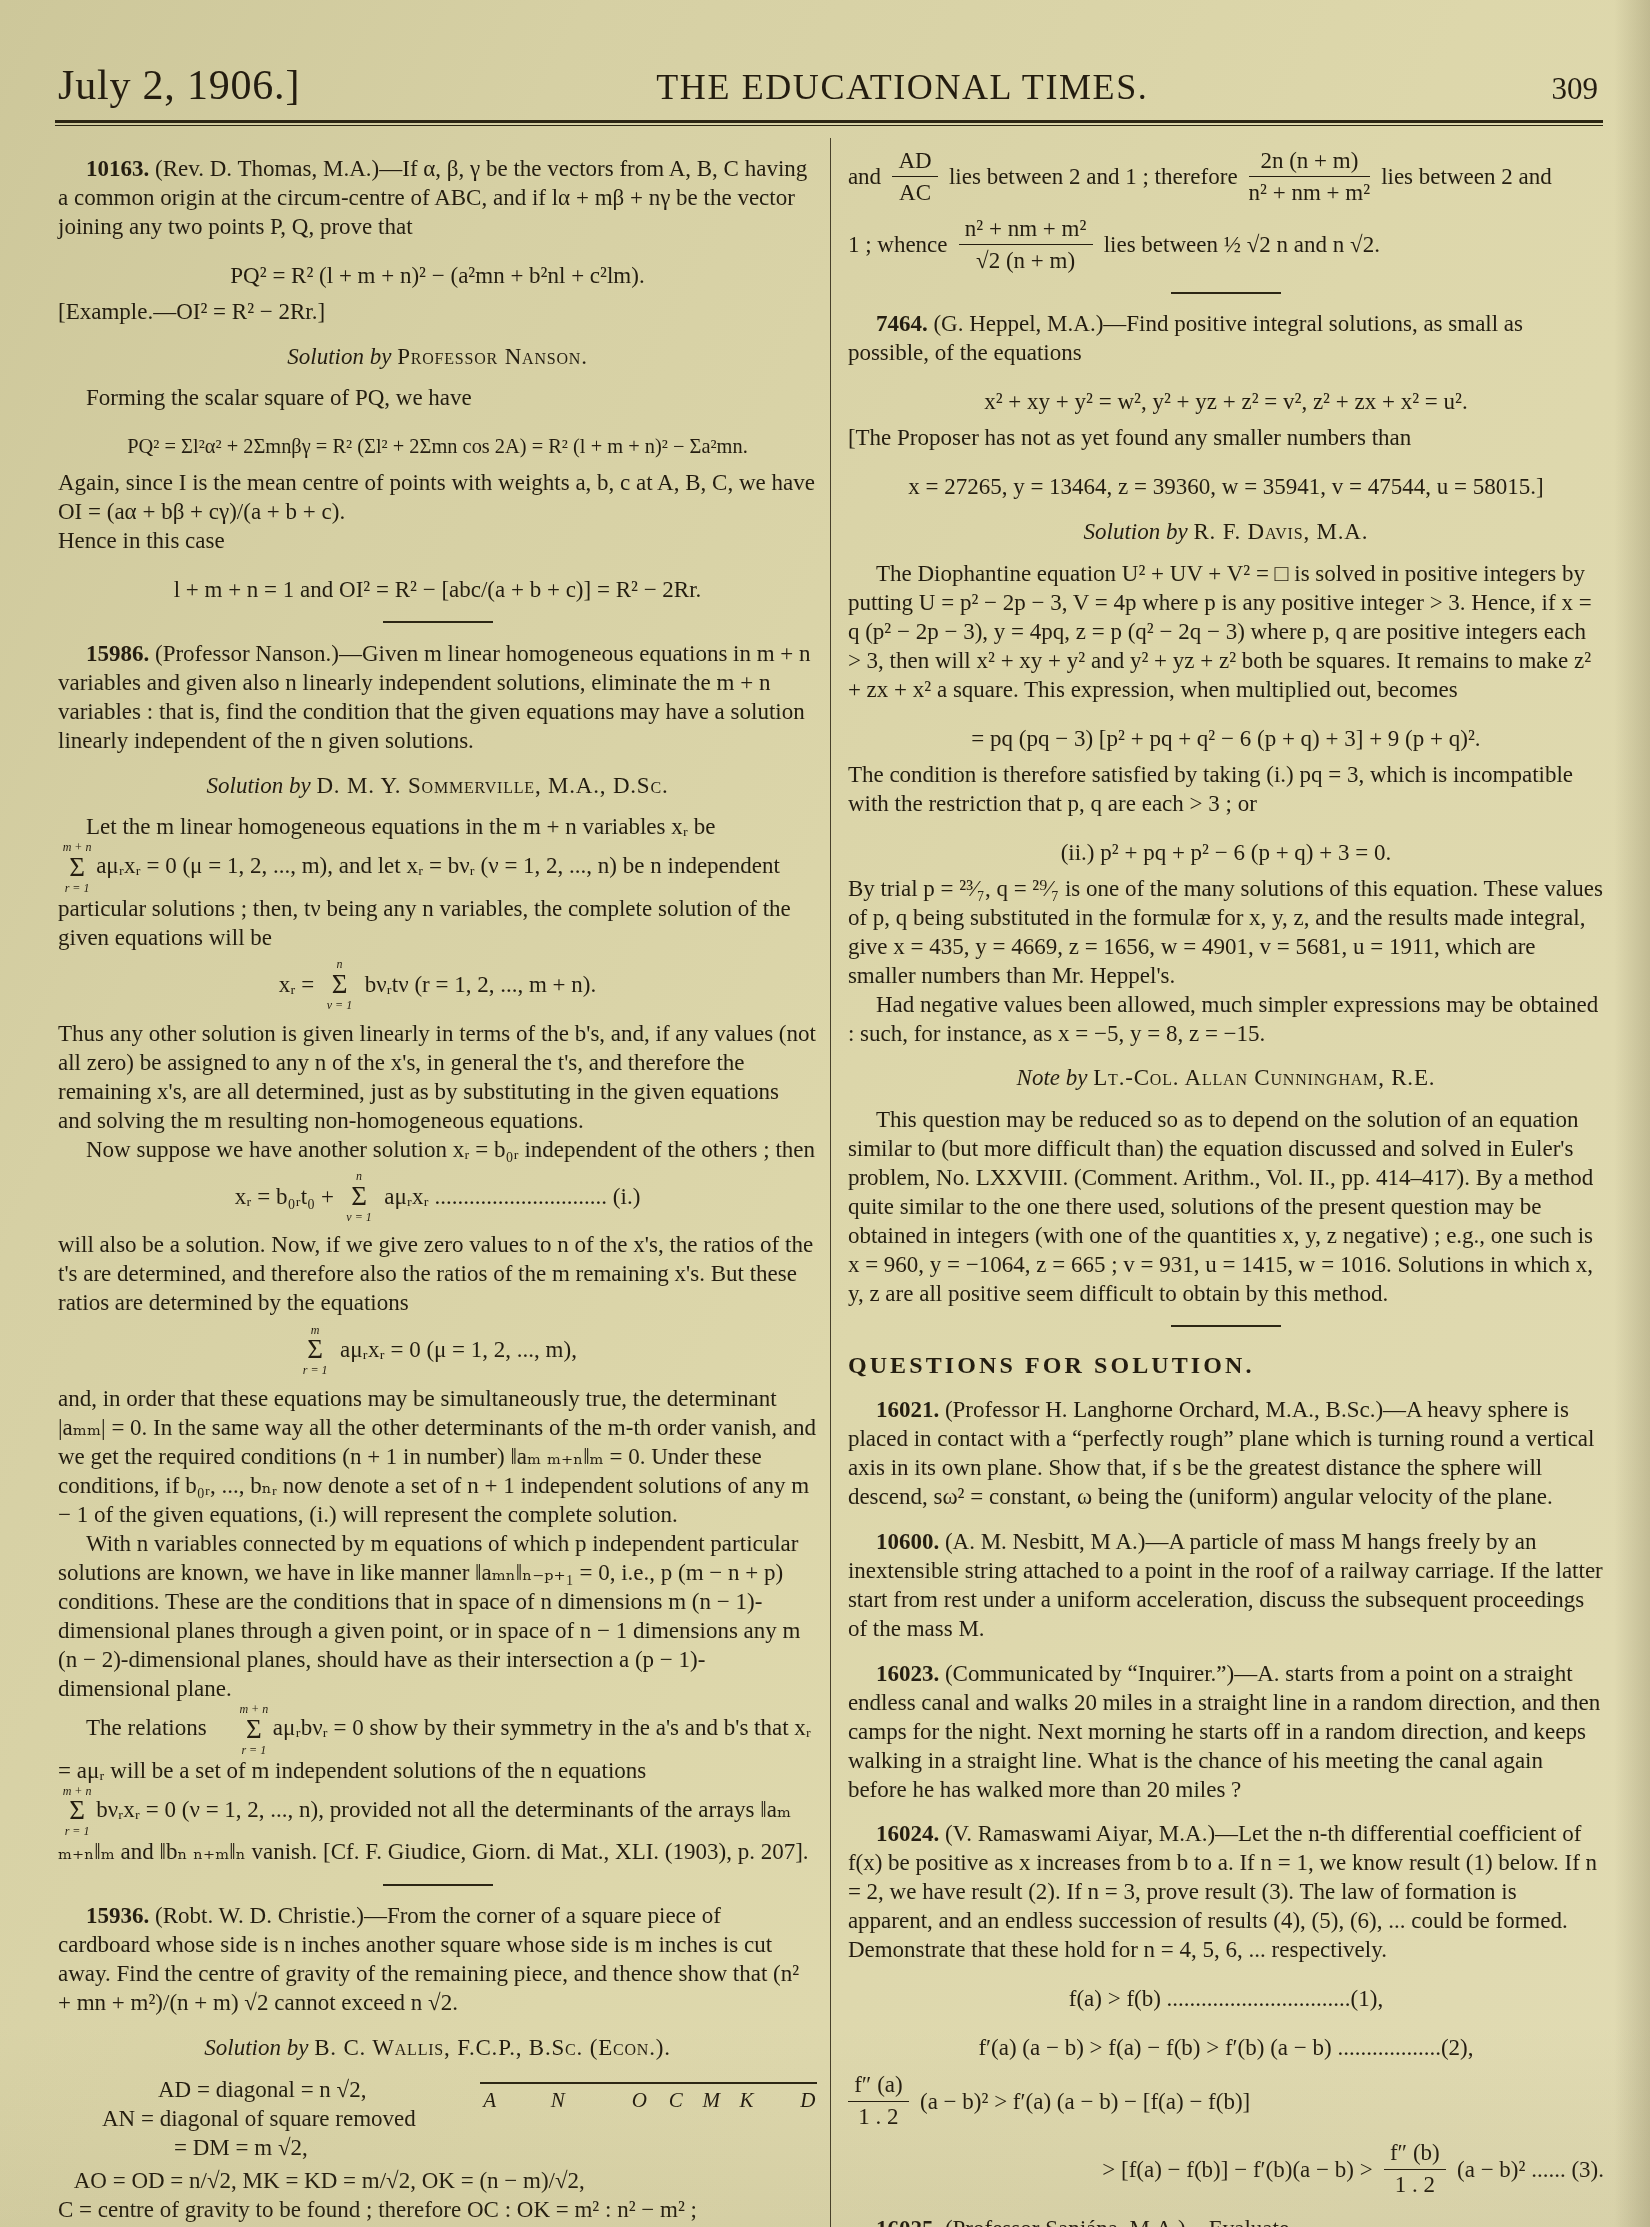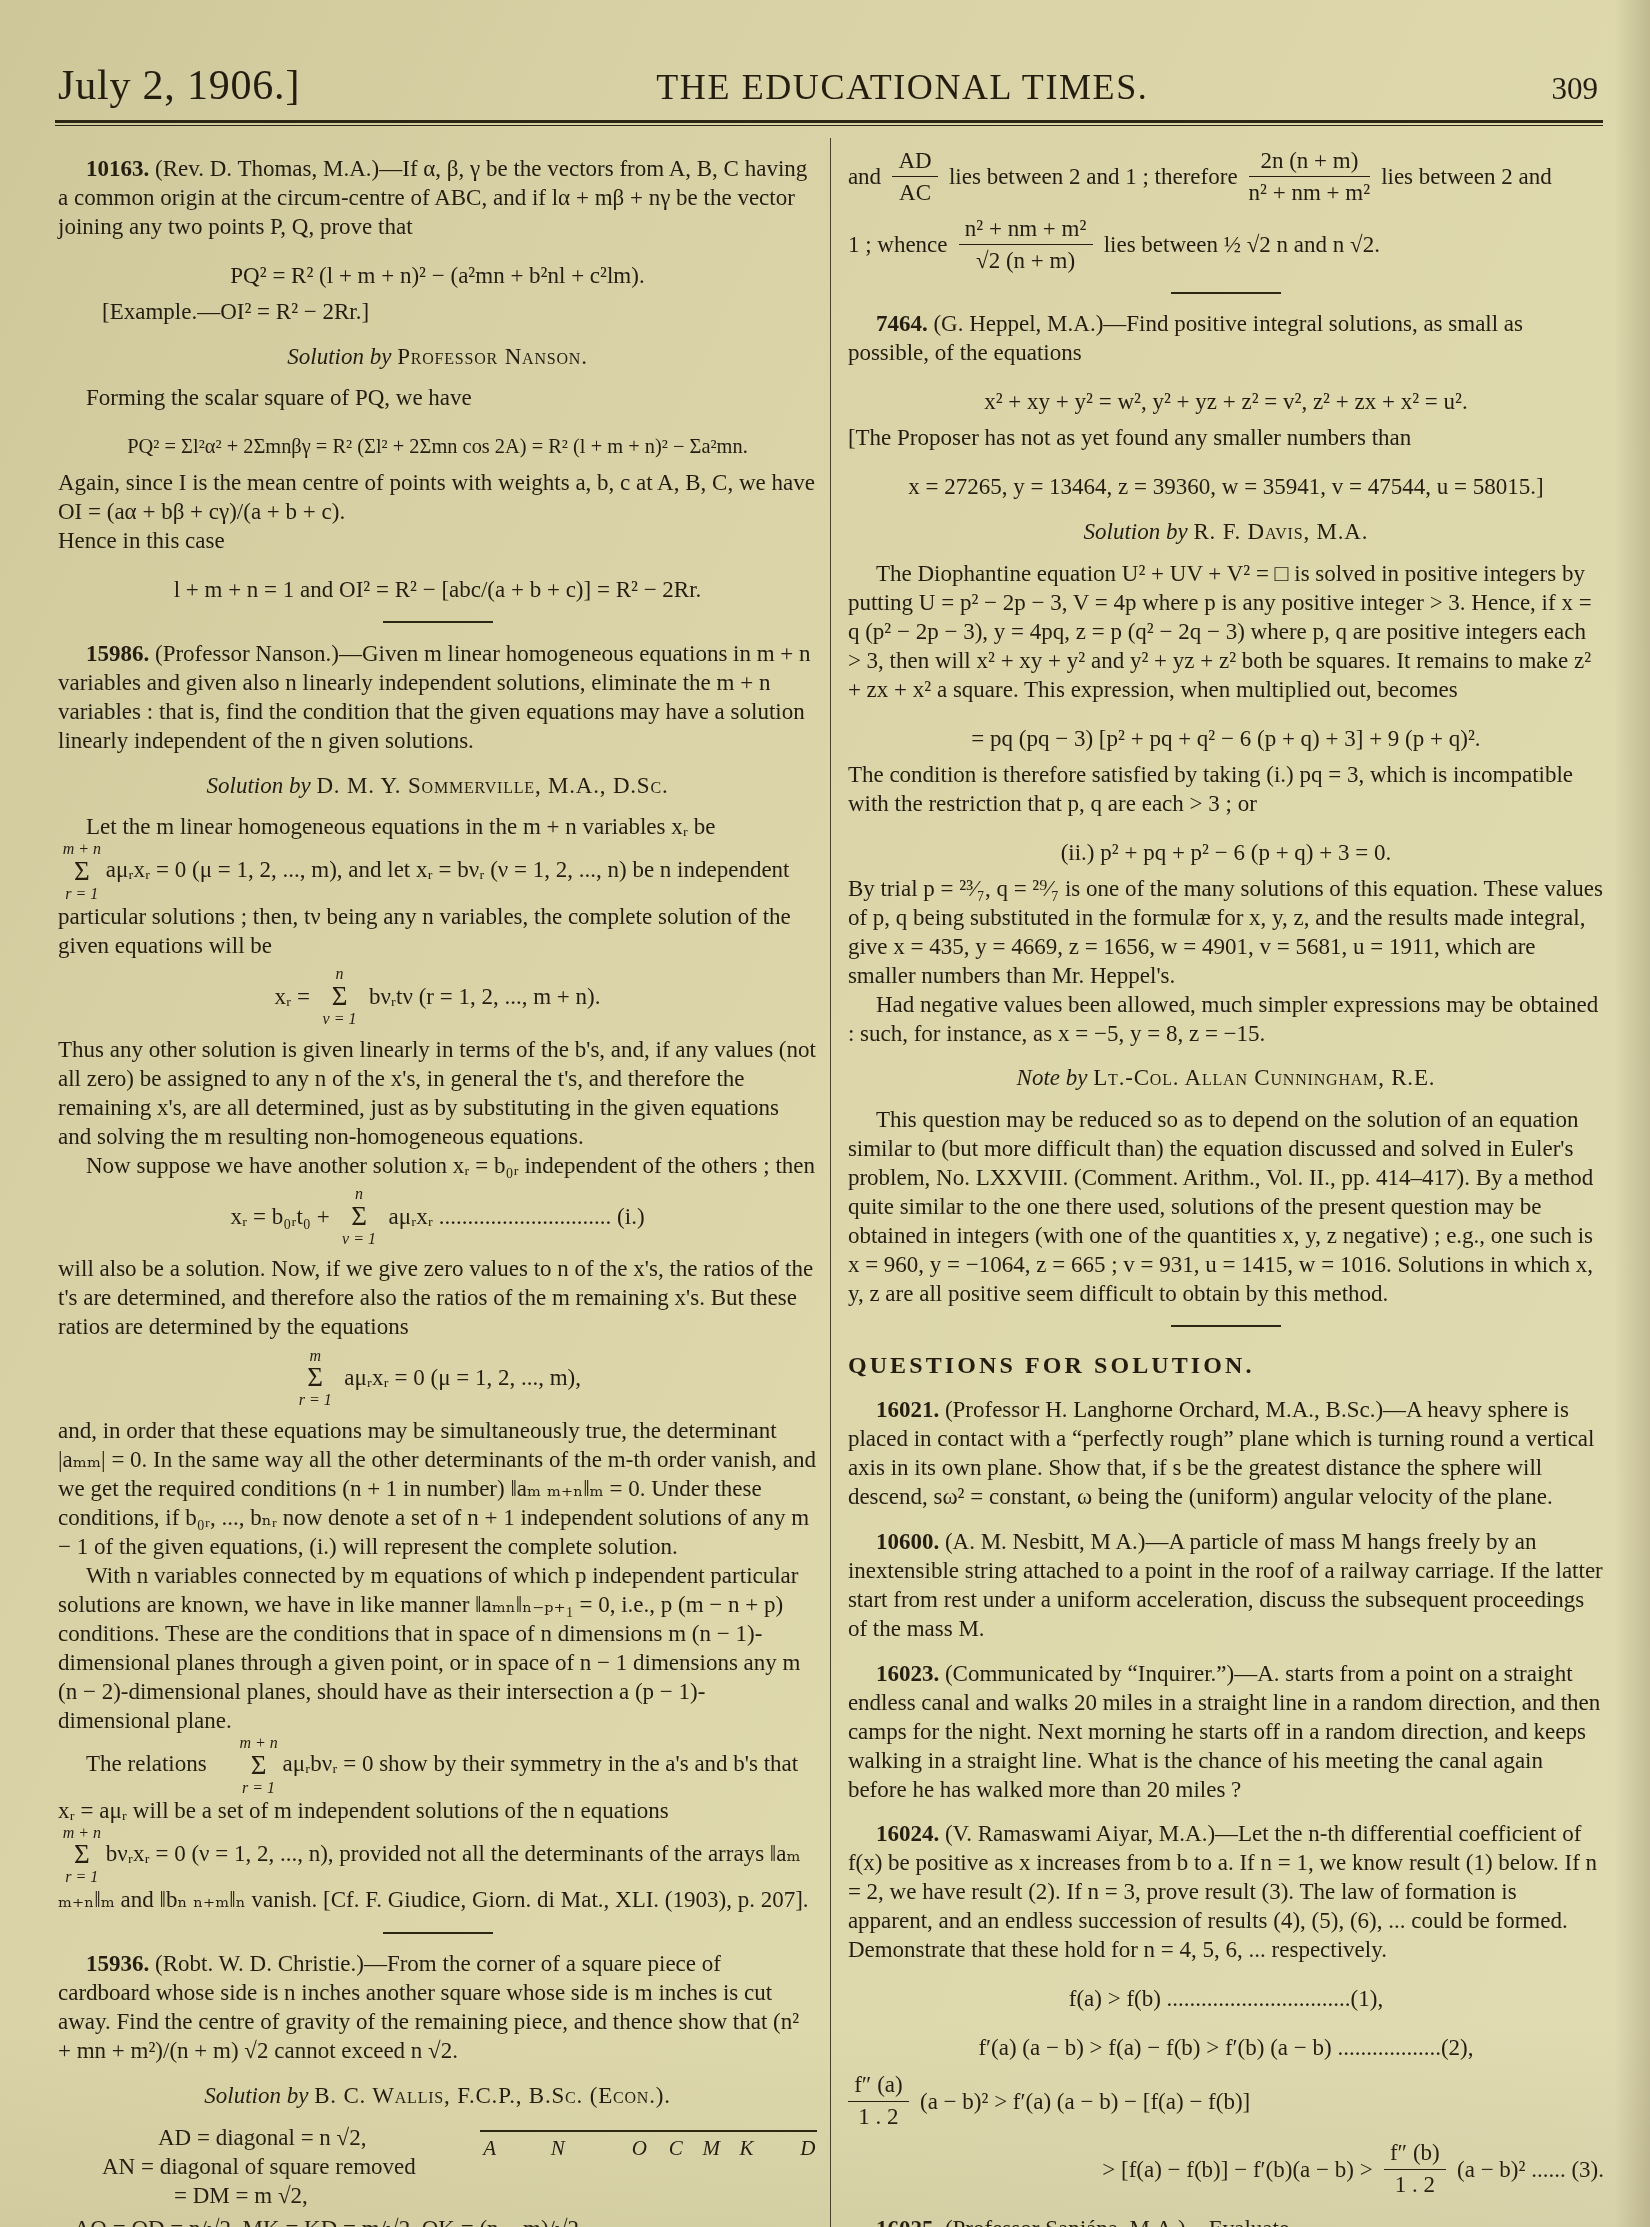--- a/index.html
+++ b/index.html
@@ -31,27 +31,27 @@
   .col{font-size:23px;line-height:29px;}
   .col.left{width:759px;padding-right:12.6px;border-right:1.6px solid #47402a;}
   .col.right{flex:1;padding-left:17.3px;}
   p{margin:0;}
   .prob{margin-top:15.7px;text-indent:28px;}
   .num{font-weight:bold;}
   .ind{text-indent:28px;}
   .noind{text-indent:0;}
   .eq{text-align:center;margin:20px 0 7px;}
   .eq.small{font-size:20.4px;}
-  .ex{margin-top:3.1px;margin-left:44px;}
+  .ex{margin-top:3.1px;}
   .solhead{text-align:center;margin:15.7px 0 12.6px;}
   .solhead em{font-style:italic;}
   .solhead .sc{font-variant:small-caps;letter-spacing:0.8px;}
   .sep{width:110px;margin:17.3px auto 4.7px;border-top:2px solid #2c2614;}
   .sum{display:inline-flex;flex-direction:column;align-items:center;vertical-align:middle;line-height:1;margin:0 4.7px;}
-  .sum .t,.sum .b{font-size:16px;font-style:italic;}
+  .sum .t,.sum .b{font-size:12px;font-style:italic;}
   .sum .s{font-size:27px;margin:0.8px 0;}
   .deq{display:flex;justify-content:center;align-items:center;gap:7.8px;margin:6.3px 0 7.8px;}
   .frac{display:inline-block;vertical-align:middle;text-align:center;line-height:1.15;}
   .frac .fn{display:block;border-bottom:1.6px solid #241d10;padding:0 6.3px 2.4px;}
   .frac .fd{display:block;padding-top:2.4px;}
   .fracline{display:flex;align-items:center;gap:11px;margin:9.4px 0;flex-wrap:wrap;}
   .qfs{text-align:left;font-weight:bold;font-size:24px;letter-spacing:3.1px;margin:23.5px 0 6.3px;}
   .diagram{float:right;width:337px;margin:7.8px 0 4.7px 17.3px;}
   .dgline{border-top:2px solid #2c2614;}
   .dletters{position:relative;height:28px;font-style:italic;font-size:21px;}

